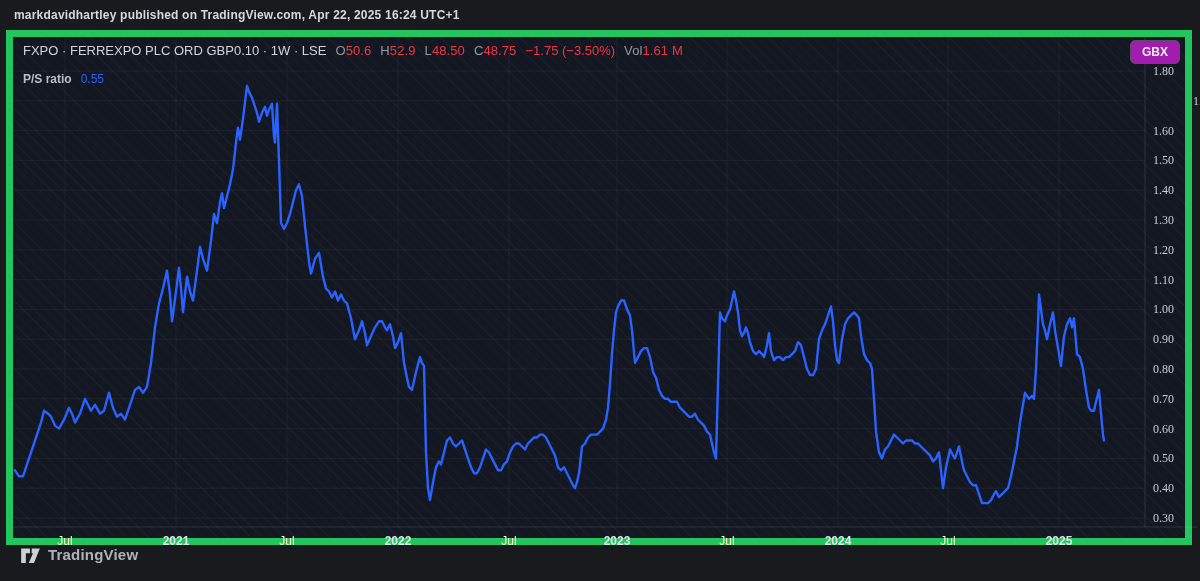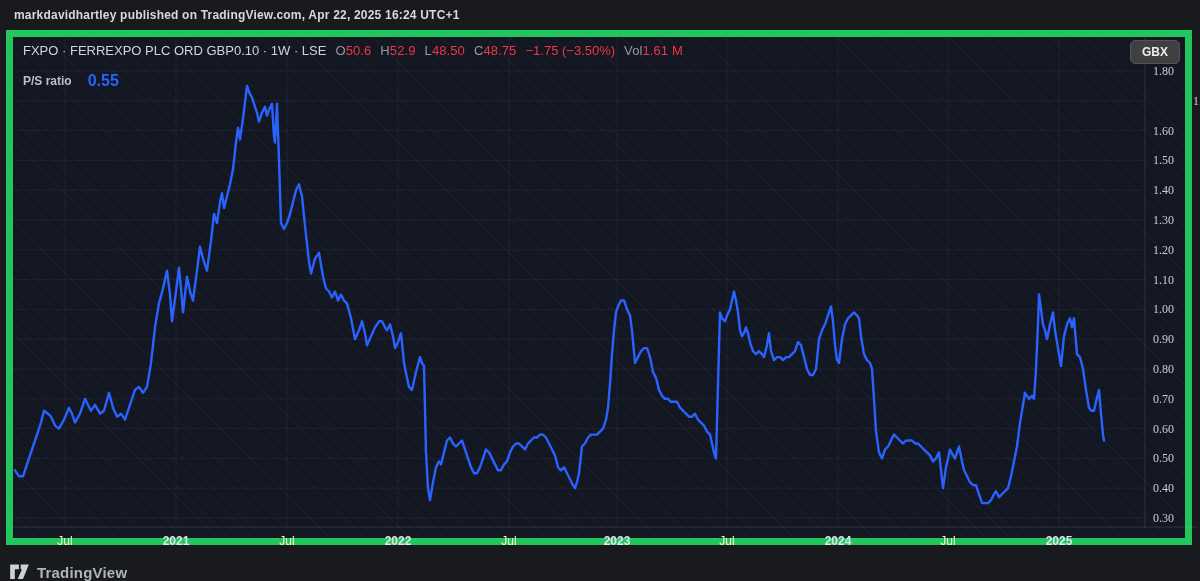--- a/index.html
+++ b/index.html
@@ -28,39 +28,39 @@
     position:absolute;left:10px;top:6px;display:flex;align-items:center;
     gap:9px;font-size:13px;color:#d1d4dc;white-space:nowrap;z-index:5;
   }
   .legend-row .k{color:#9598a1}
   .red{color:#f23645}
   .pair span{letter-spacing:.1px}
   .ps-row{
     position:absolute;left:10px;top:35px;font-size:12px;z-index:5;
     color:#bcbfc7;font-weight:700;display:flex;align-items:center;
   }
-  .ps-val{color:#2962ff;font-weight:700;margin-left:16px;font-size:16px}
+  .ps-val{color:#2962ff;font-weight:400;margin-left:9px;font-size:12px}
   .gbx{
     position:absolute;top:3px;right:5px;z-index:6;cursor:pointer;
-    background:#404040;border:1px solid #515459;border-radius:5px;
+    background:#a21caf;border:1px solid #515459;border-radius:5px;
     color:#ededef;font-size:12px;font-weight:700;padding:4px 11px;
     font-family:"Liberation Sans",sans-serif;
   }
   .ylab{
     position:absolute;left:1140px;width:48px;height:15px;line-height:15px;
     font-size:12px;color:#c9ccd4;z-index:4;font-family:Liberation Serif, serif;
   }
   .xlab{
     position:absolute;top:497px;width:64px;text-align:center;
     font-size:12px;color:#fef9c3;z-index:4;
   }
   .xlab.major{color:#e3e5ea;font-weight:700}
   .bottombar{
     position:absolute;left:0;bottom:0;right:0;height:35px;
-    display:flex;align-items:flex-end;padding-left:9px;gap:7px;
+    display:flex;align-items:flex-start;padding-left:20px;gap:7px;
   }
   .tv-text{font-size:15px;font-weight:700;color:#b0b3ba;letter-spacing:.2px}
 </style>
 </head>
 <body>
 
 <div class="topbar">
   <span>markdavidhartley published on TradingView.com, Apr 22, 2025 16:24 UTC+1</span>
 </div>
 

